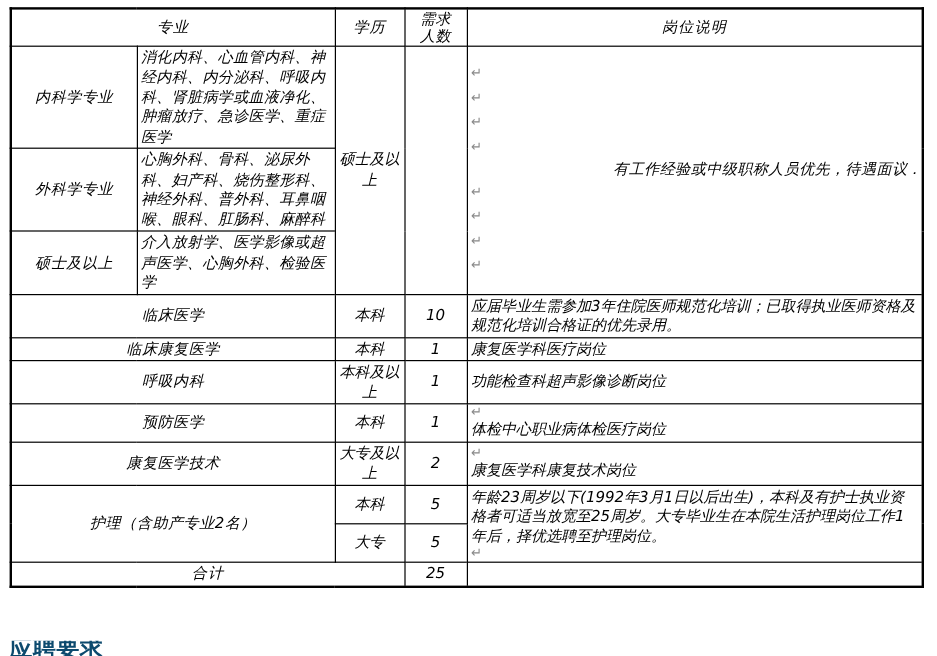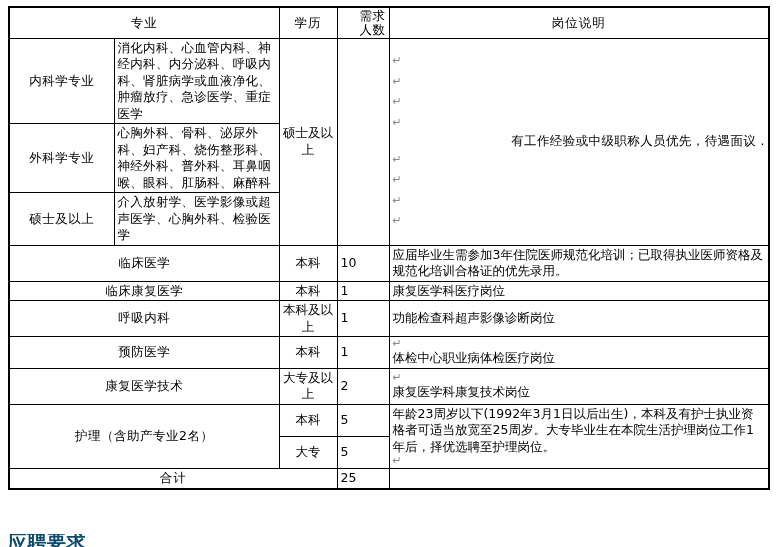--- a/index.html
+++ b/index.html
@@ -23,20 +23,21 @@
   }
 
   table.recruit {
     position: absolute;
     left: 8px;
     top: 6px;
     width: 762px;
     border-collapse: collapse;
     table-layout: fixed;
     background: #ffffff;
+    font-style: italic;
   }
 
   table.recruit td,
   table.recruit th {
     border: 1px solid #000000;
     padding: 1px 3px;
     vertical-align: middle;
     font-weight: normal;
     font-size: 12.5px;
     line-height: 1.32;
@@ -59,28 +60,27 @@
     text-align: center;
     font-size: 14px;
     letter-spacing: 1px;
     height: 25px;
     padding: 2px 3px;
   }
   th.head.tight {
     font-size: 12.5px;
     line-height: 1.1;
     letter-spacing: 0.5px;
-    text-align: right;
   }
 
   td.center { text-align: center; }
   td.major  { text-align: center; font-size: 12.5px; letter-spacing: 0.5px; }
   td.detail { text-align: left; font-size: 12.5px; letter-spacing: 0.3px; line-height: 1.38; }
   td.edu    { text-align: center; font-size: 12.5px; line-height: 1.25; }
-  td.count  { text-align: left; font-size: 12.5px; margin-top: 32px; }
+  td.count  { text-align: center; font-size: 12.5px; margin-top: 32px; }
   td.desc   { text-align: left; vertical-align: top; font-size: 12.5px; line-height: 1.4; padding-top: 2px; }
   td.desc.mid { vertical-align: middle; }
 
   .desc-body { display: block; }
 
   
   .pilcrow-stack {
     display: block;
     color: #8a8a8a;
     font-size: 11px;

